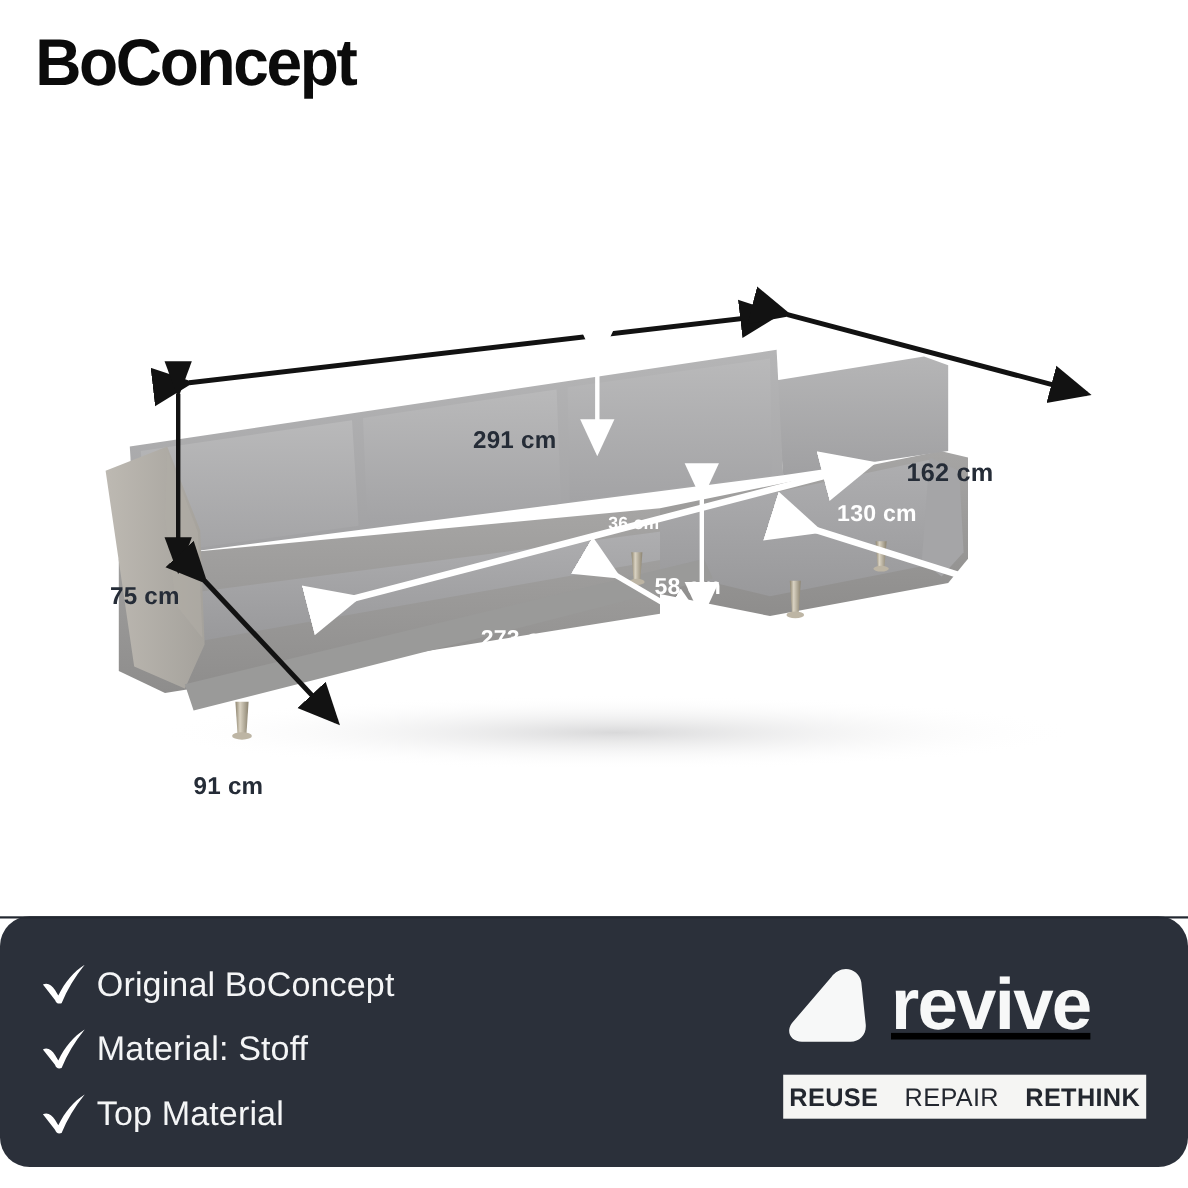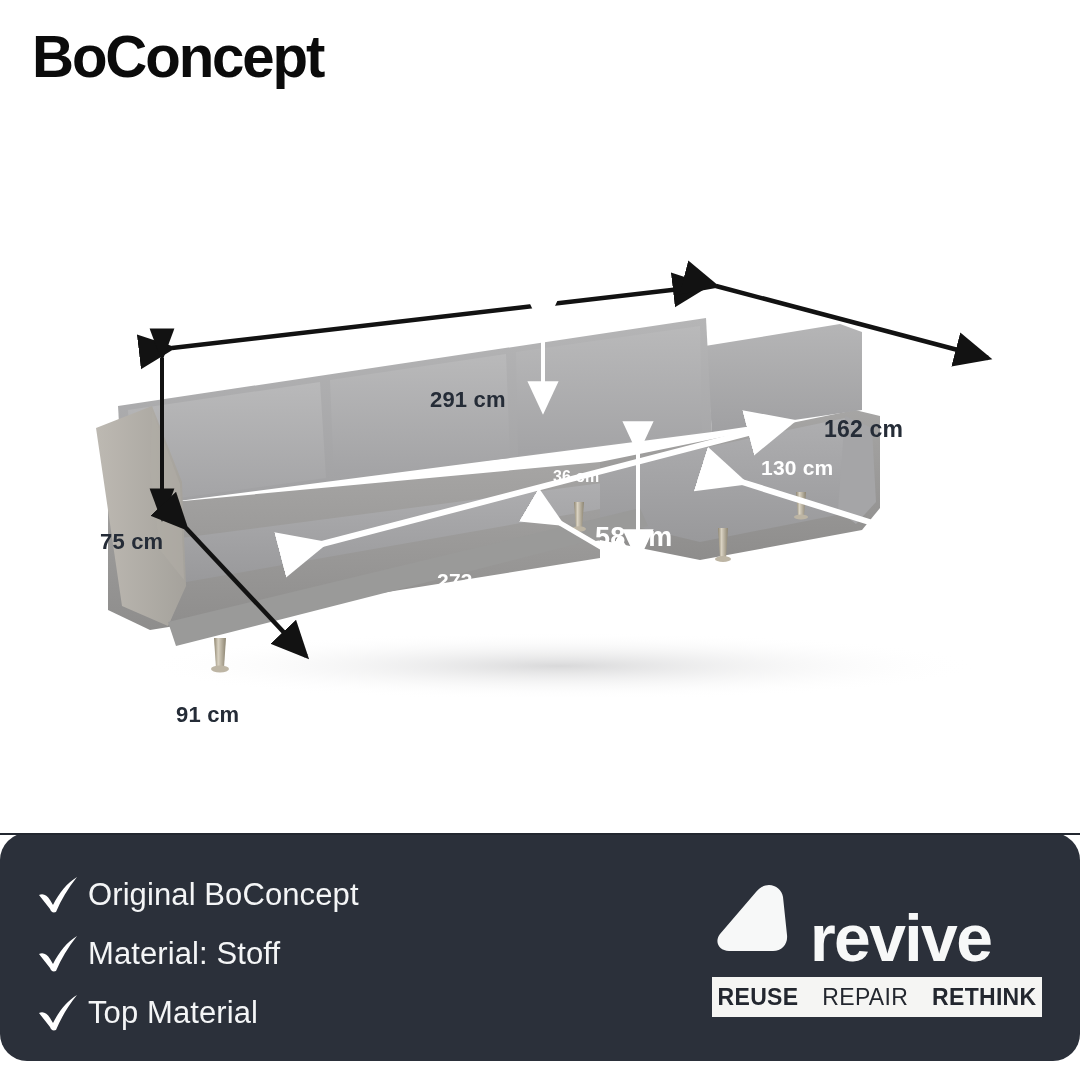--- a/index.html
+++ b/index.html
@@ -54,21 +54,21 @@
   }
   .dim-dark { color: #252c37; }
   .dim-light { color: #ffffff; }
 
   #lbl-291 { left: 430px; top: 277px; font-size: 22px; }
   #lbl-162 { left: 824px; top: 282px; font-size: 23px; margin-top: 24px; }
   #lbl-75  { left: 100px; top: 419px; font-size: 22px; }
   #lbl-91  { left: 176px; top: 592px; font-size: 22px; }
   #lbl-36  { left: 553px; top: 358px; font-size: 16px; }
   #lbl-130 { left: 761px; top: 346px; font-size: 21px; }
-  #lbl-58  { left: 595px; top: 412px; font-size: 27px; text-align: center; }
+  #lbl-58  { left: 595px; top: 412px; font-size: 21px; text-align: center; }
   #lbl-273 { left: 437px; top: 459px; font-size: 21px; }
   #lbl-43  { left: 575px; top: 501px; font-size: 21px; }
 
   
   #footer {
     position: absolute;
     left: 0;
     top: 833px;
     width: 1080px;
     height: 228px;
@@ -109,22 +109,23 @@
 
   
   #revive-block {
     position: absolute;
     left: 712px;
     top: 42px;
     width: 330px;
   }
   #revive-row {
     display: flex;
-    align-items: flex-end;
+    align-items: flex-start;
     height: 92px;
+    text-decoration: underline;
   }
   #revive-wordmark {
     font-family: "Liberation Sans", sans-serif;
     font-weight: bold;
     font-size: 66px;
     color: #f7f8f8;
     letter-spacing: -1.6px;
     line-height: 1;
     margin-left: 14px;
     transform: translateY(4px);

